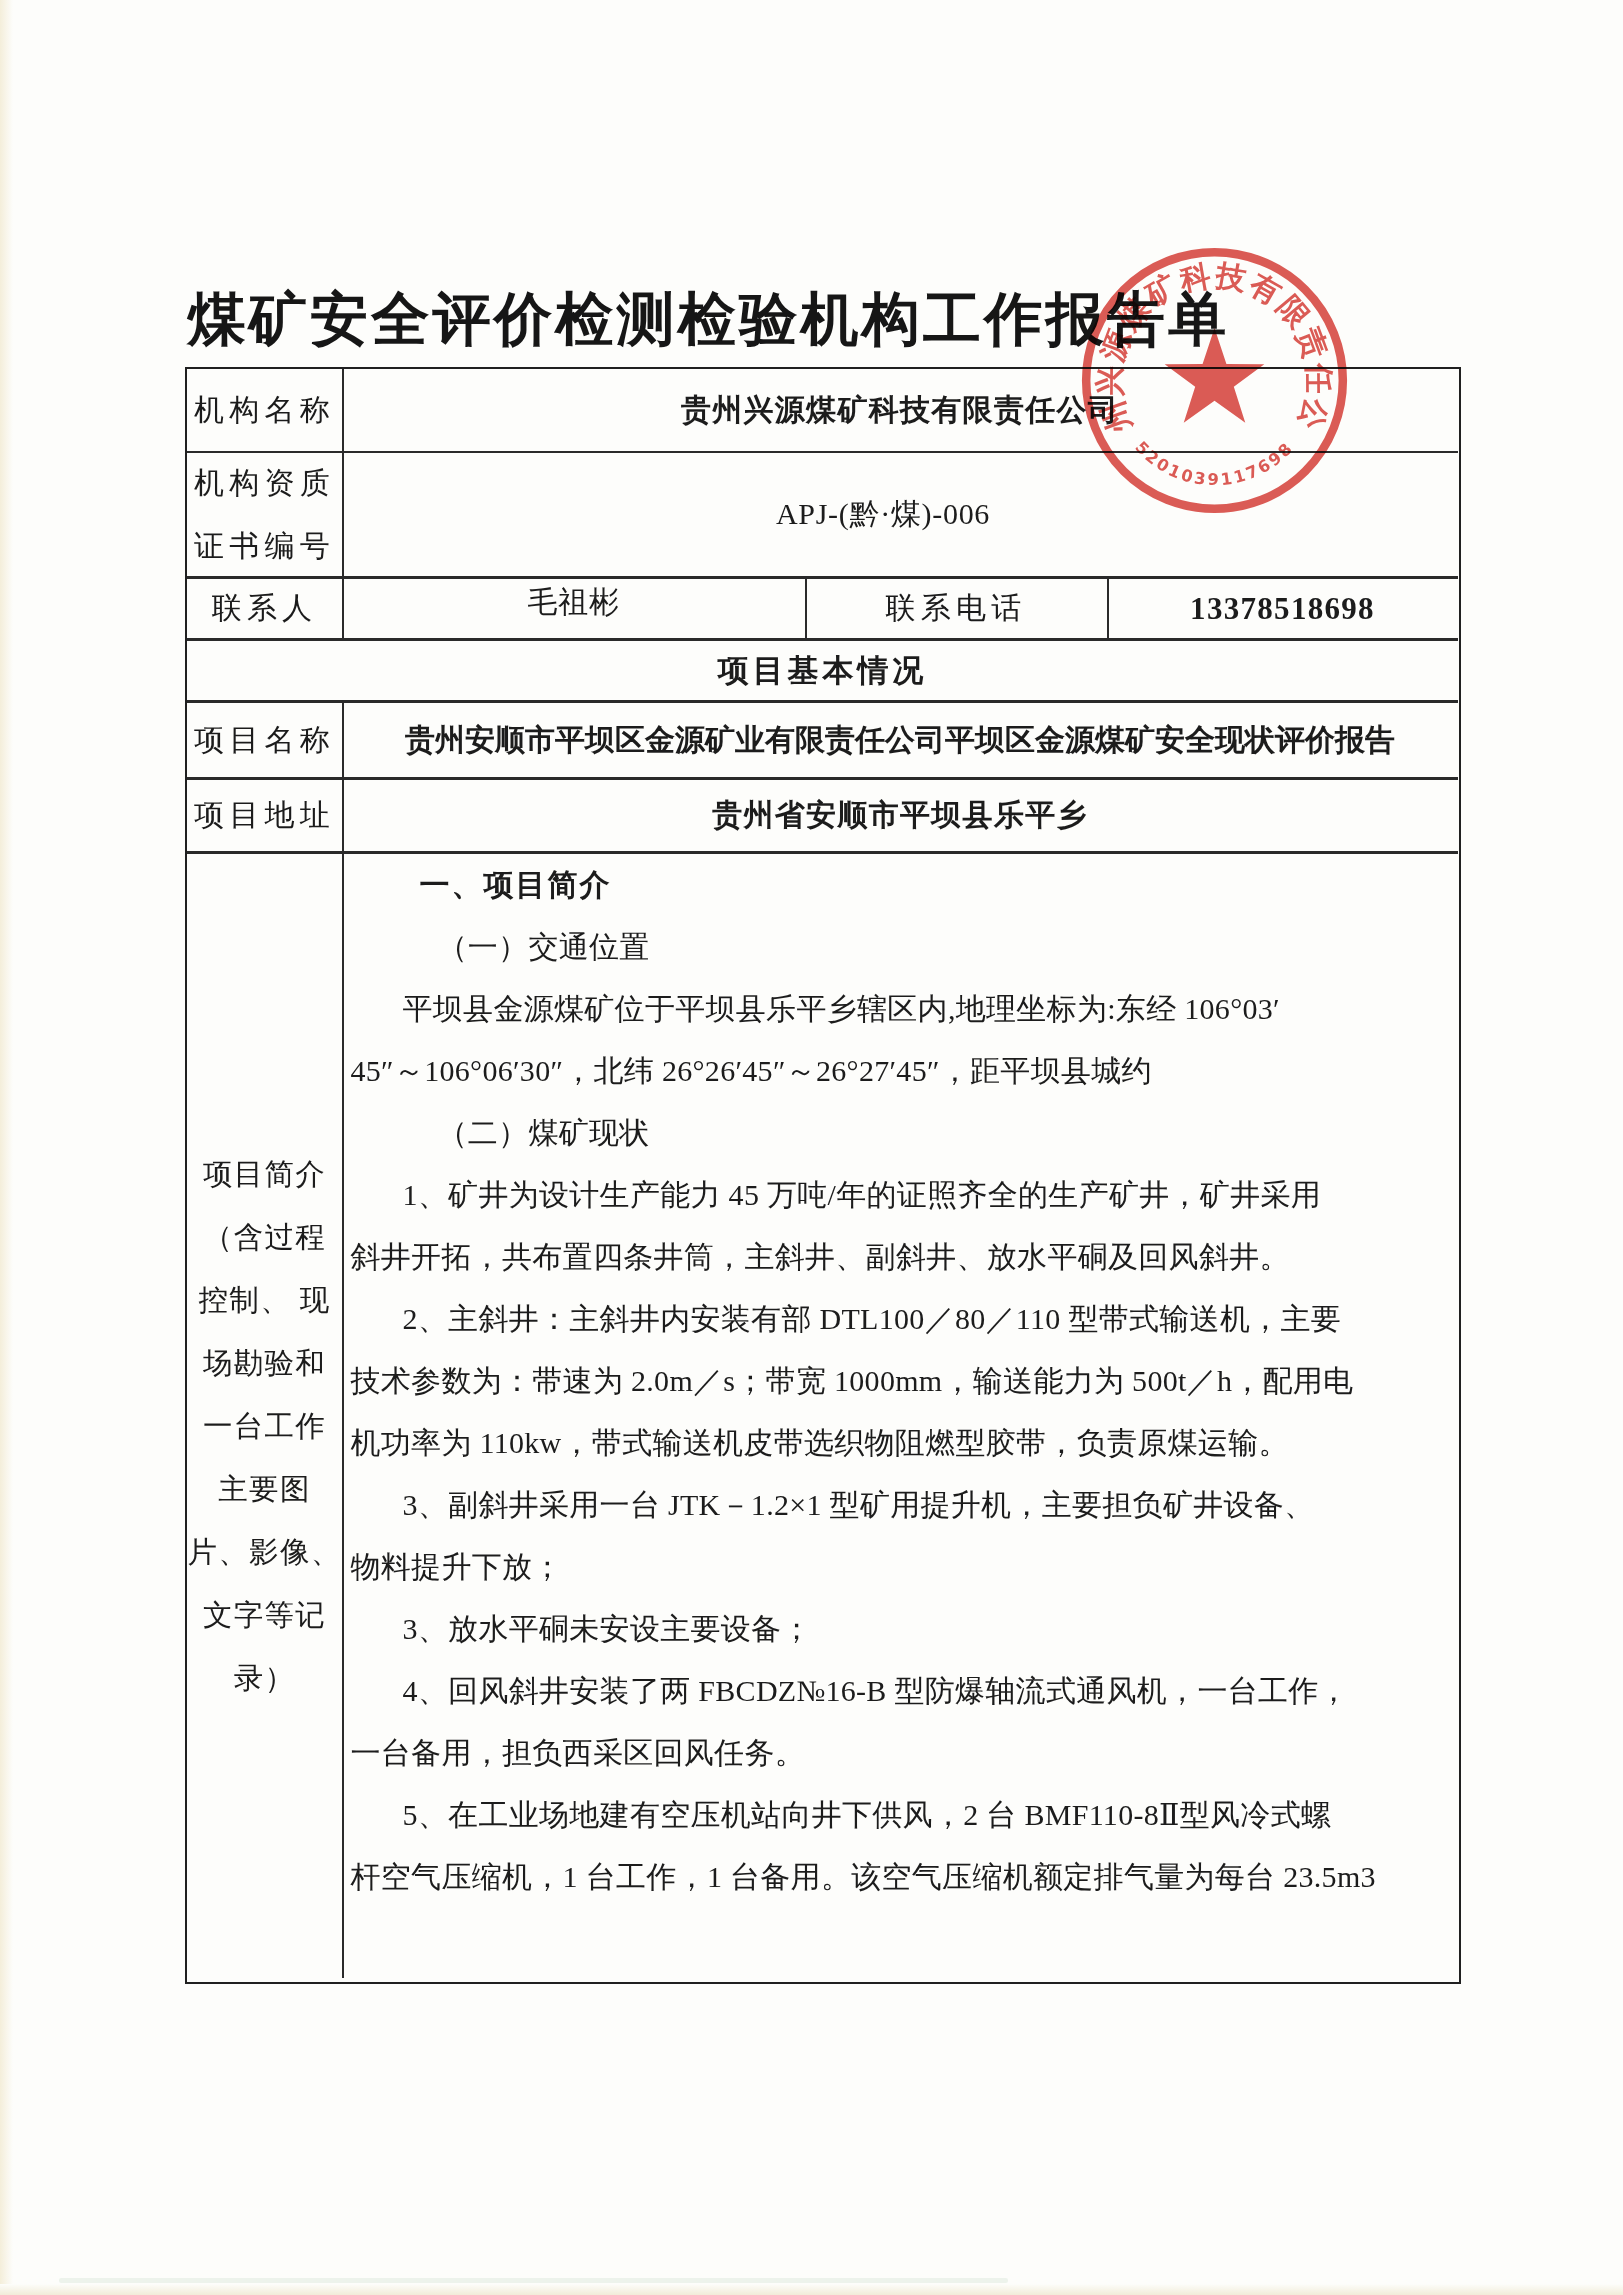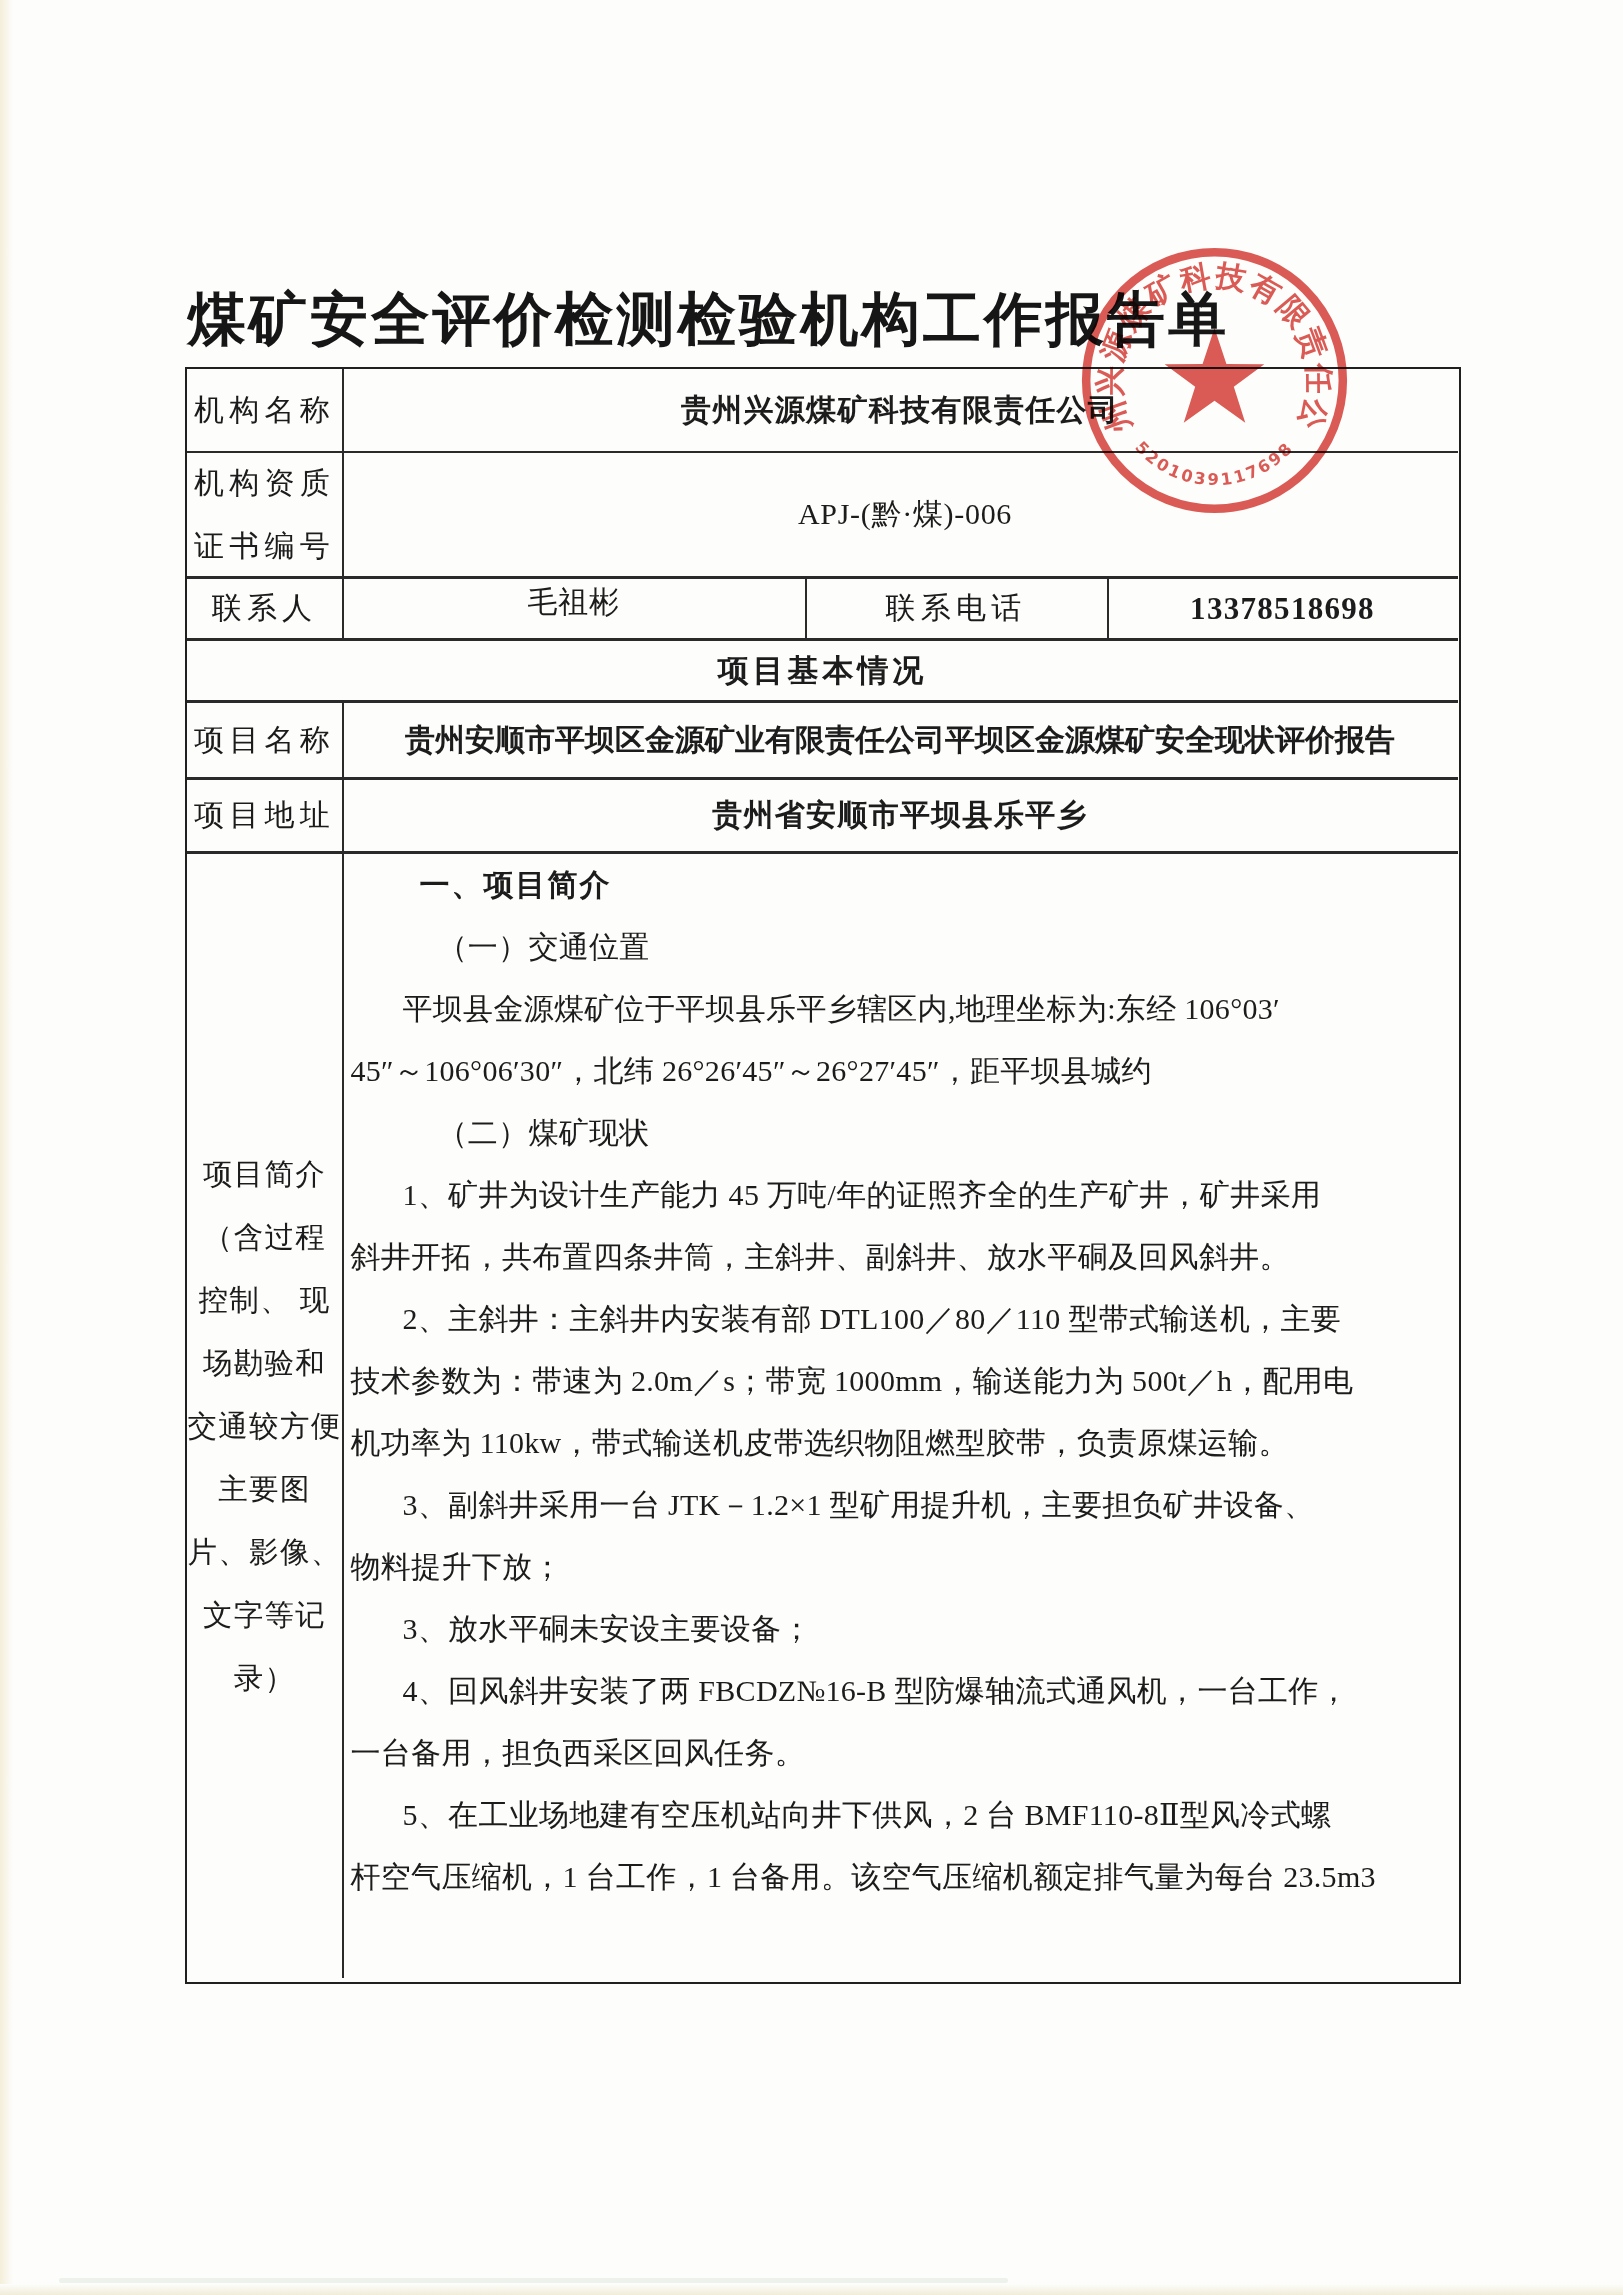--- a/index.html
+++ b/index.html
@@ -97,41 +97,41 @@
   <div class="vline" style="left:618px;top:207px;height:62px;"></div>
   <div class="vline" style="left:920px;top:207px;height:62px;"></div>
 
   <div class="cell lab" style="left:0;top:0;width:155px;height:82px;">机构名称</div>
   <div class="cell val-b" style="left:155px;top:0;width:1116px;height:82px;">贵州兴源煤矿科技有限责任公司</div>
 
   <div class="cell cert-label" style="left:0;top:84px;width:155px;height:122px;">
     <div>机构资质</div>
     <div>证书编号</div>
   </div>
-  <div class="cell val-r" style="left:160px;top:84px;width:1116px;height:122px;">APJ-(黔·煤)-006</div>
+  <div class="cell val-r" style="left:138px;top:84px;width:1116px;height:122px;">APJ-(黔·煤)-006</div>
 
   <div class="cell lab" style="left:0;top:210px;width:155px;height:59px;">联系人</div>
   <div class="cell val-r" style="left:155px;top:210px;width:463px;height:46px;">毛祖彬</div>
   <div class="cell lab" style="left:618px;top:210px;width:302px;height:59px;">联系电话</div>
   <div class="cell phone" style="left:920px;top:210px;width:351px;height:59px;font-weight:bold;">13378518698</div>
 
   <div class="cell sec-h" style="left:0;top:272px;width:1271px;height:60px;">项目基本情况</div>
 
   <div class="cell lab" style="left:0;top:334px;width:155px;height:75px;">项目名称</div>
   <div class="cell val-b" style="left:155px;top:334px;width:1116px;height:75px;letter-spacing:0;">贵州安顺市平坝区金源矿业有限责任公司平坝区金源煤矿安全现状评价报告</div>
 
   <div class="cell lab" style="left:0;top:411px;width:155px;height:71px;">项目地址</div>
   <div class="cell val-b" style="left:155px;top:411px;width:1116px;height:71px;">贵州省安顺市平坝县乐平乡</div>
 
   <div class="intro-label">
     <div>项目简介</div>
     <div>（含过程</div>
     <div>控制、 现</div>
     <div>场勘验和</div>
-    <div>交通较方便</div>
+    <div>一台工作</div>
     <div>主要图</div>
     <div>片、影像、</div>
     <div>文字等记</div>
     <div>录）</div>
   </div>
 
   <div class="intro-body">
     <div class="ln hd i2">一、项目简介</div>
     <div class="ln i3">（一）交通位置</div>
     <div class="ln i1">平坝县金源煤矿位于平坝县乐平乡辖区内,地理坐标为:东经 106°03′</div>

